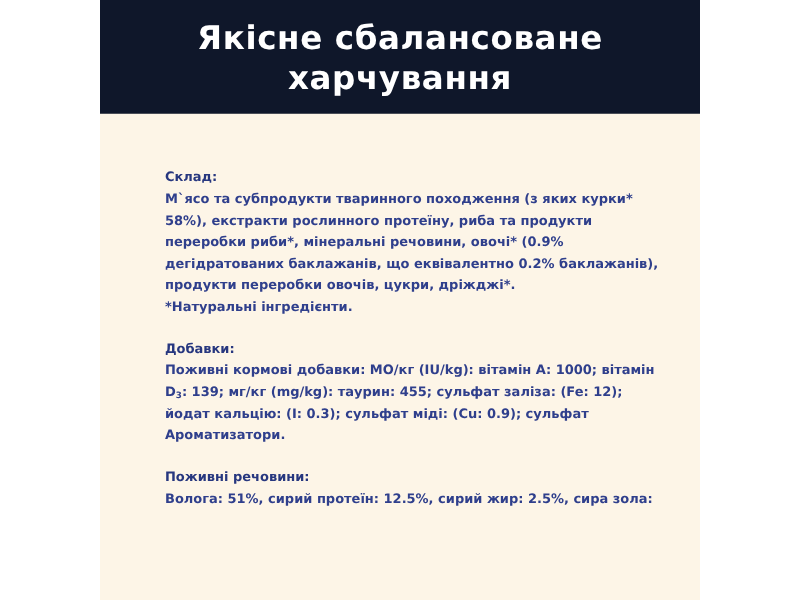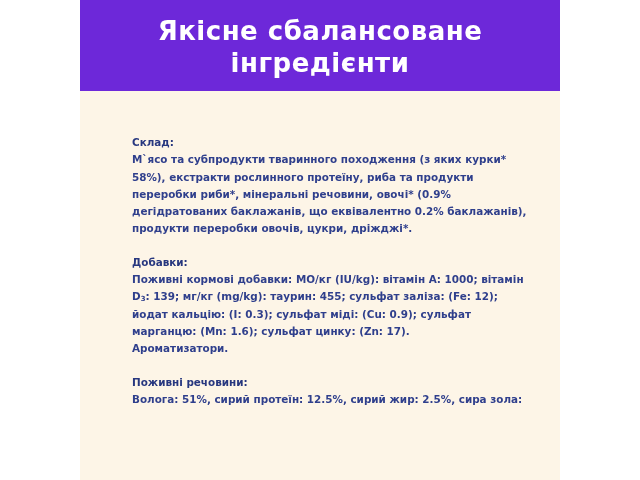--- a/index.html
+++ b/index.html
@@ -17,21 +17,21 @@
       width: 480px;
       height: 480px;
       background: #fdf5e7;
     }
     .header {
       position: absolute;
       left: 0;
       top: 0;
       width: 480px;
       height: 91px;
-      background: #6d28d9;
+      background: #0f172a;
       display: flex;
       align-items: center;
       justify-content: center;
       text-align: center;
     }
     .header-title {
       color: #ffffff;
       font-family: "DejaVu Sans", sans-serif;
       font-weight: bold;
       font-size: 26px;
@@ -71,43 +71,43 @@
       line-height: 0;
     }
   </style>
 </head>
 <body>
 
 <div class="panel">
   <div class="header">
     <div class="header-title">
       <span>Якісне сбалансоване</span><br>
-      <span>інгредієнти</span>
+      <span>харчування</span>
     </div>
   </div>
 
   <div class="content">
     <div class="section">
       <span class="section-title">Склад:</span>
       <div class="section-body">
         <span class="line">М`ясо та субпродукти тваринного походження (з яких курки*</span>
         <span class="line">58%), екстракти рослинного протеїну, риба та продукти</span>
         <span class="line">переробки риби*, мінеральні речовини, овочі* (0.9%</span>
         <span class="line">дегідратованих баклажанів, що еквівалентно 0.2% баклажанів),</span>
         <span class="line">продукти переробки овочів, цукри, дріжджі*.</span>
+        <span class="line">*Натуральні інгредієнти.</span>
       </div>
     </div>
 
     <div class="section">
       <span class="section-title">Добавки:</span>
       <div class="section-body">
         <span class="line">Поживні кормові добавки: МО/кг (IU/kg): вітамін А: 1000; вітамін</span>
         <span class="line"><span>D</span><sub>3</sub><span>: 139; мг/кг (mg/kg): таурин: 455; сульфат заліза: (Fe: 12);</span></span>
         <span class="line">йодат кальцію: (I: 0.3); сульфат міді: (Cu: 0.9); сульфат</span>
-        <span class="line">марганцю: (Mn: 1.6); сульфат цинку: (Zn: 17).</span>
         <span class="line">Ароматизатори.</span>
       </div>
     </div>
 
     <div class="section">
       <span class="section-title">Поживні речовини:</span>
       <div class="section-body">
         <span class="line">Волога: 51%, сирий протеїн: 12.5%, сирий жир: 2.5%, сира зола:</span>
       </div>
     </div>

